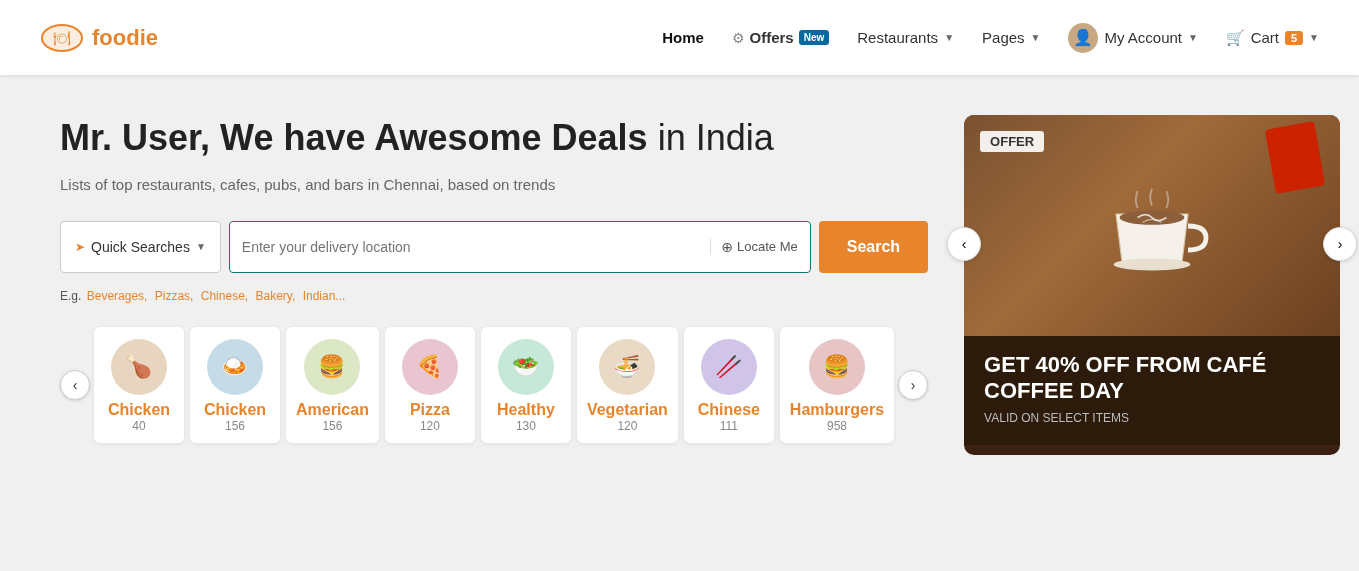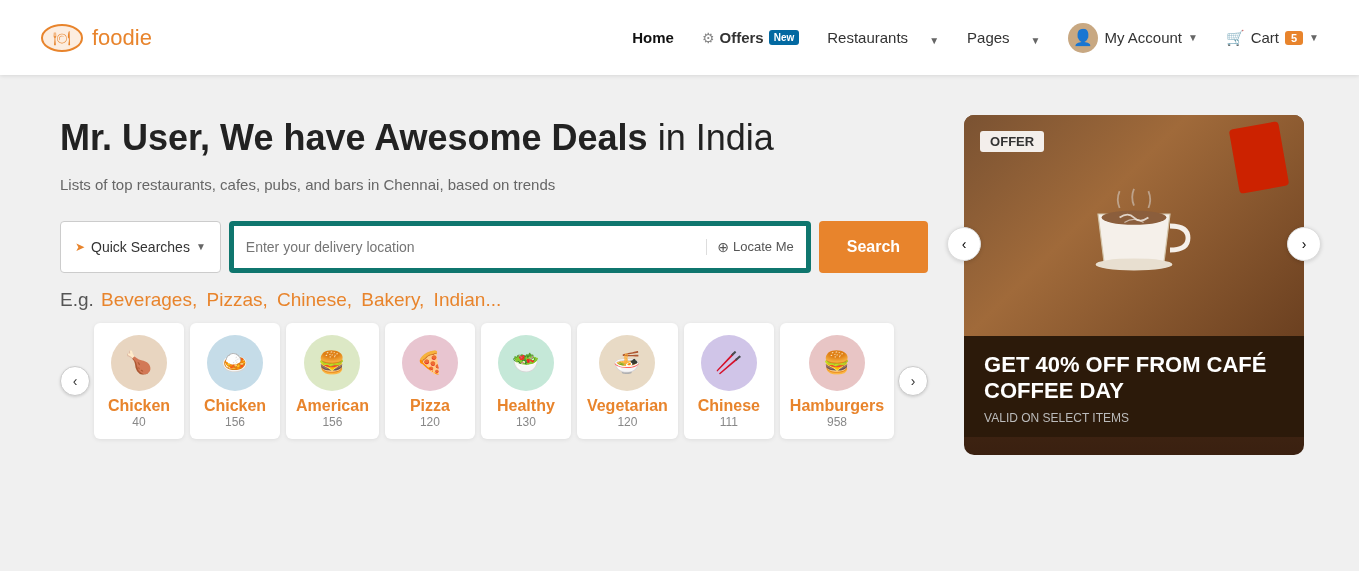--- a/index.html
+++ b/index.html
@@ -22,21 +22,21 @@
       gap: 8px;
       margin-right: auto;
     }
     .logo-icon {
       width: 44px;
       height: 30px;
     }
     .logo-text {
       font-size: 22px;
       color: #e8842c;
-      font-weight: 400;
+      font-weight: 700;
     }
     .nav-links {
       display: flex;
       align-items: center;
       gap: 28px;
       list-style: none;
     }
     .nav-links li a {
       text-decoration: none;
       color: #333;
@@ -55,22 +55,22 @@
     .new-badge {
       background: #0369a1;
       color: #fff;
       font-size: 10px;
       font-weight: 700;
       padding: 2px 5px;
       border-radius: 3px;
     }
     .nav-dropdown {
       display: flex;
-      align-items: flex-end;
-      gap: 21px;
+      align-items: center;
+      gap: 6px;
       cursor: pointer;
       color: #333;
       font-size: 15px;
       font-weight: 500;
     }
     .chevron { font-size: 10px; color: #666; }
     .nav-account {
       display: flex;
       align-items: center;
       gap: 6px;
@@ -148,21 +148,21 @@
       font-size: 14px;
       color: #333;
       white-space: nowrap;
     }
     .nav-arrow-icon { font-size: 12px; color: #e8842c; }
     .location-input-wrap {
       flex: 1;
       display: flex;
       align-items: center;
       background: #fff;
-      border: 5px solid #0f766e;
+      border: 1px solid #0f766e;
       height: 52px;
       border-radius: 4px;
       padding: 0 12px;
       gap: 8px;
     }
     .location-input {
       flex: 1;
       border: none;
       outline: none;
       font-size: 14px;
@@ -187,23 +187,23 @@
       height: 52px;
       padding: 0 28px;
       border-radius: 4px;
       font-size: 16px;
       font-weight: 700;
       cursor: pointer;
     }
 
     
     .eg-line {
-      font-size: 19px;
+      font-size: 12px;
       color: #555;
-      margin-bottom: 6px;
+      margin-bottom: 18px;
     }
     .eg-line a { color: #e8842c; text-decoration: none; margin: 0 2px; }
 
     
     .category-carousel-wrap {
       position: relative;
       display: flex;
       align-items: center;
       gap: 0;
     }
@@ -248,21 +248,21 @@
       text-align: center;
     }
     .category-count {
       font-size: 12px;
       color: #888;
       text-align: center;
     }
 
     
     .right-section {
-      width: 340px;
+      width: 376px;
       flex-shrink: 0;
       position: relative;
       margin-left: 8px;
     }
     .offer-banner {
       width: 100%;
       height: 340px;
       border-radius: 10px;
       overflow: hidden;
       position: relative;
@@ -307,21 +307,21 @@
       right: 20px;
       width: 50px;
       height: 65px;
       background: #cc2200;
       border-radius: 4px;
       transform: rotate(-10deg);
     }
     .offer-text-area {
       background: #2c1a0a;
       color: #fff;
-      padding: 16px 20px 12px 20px;
+      padding: 16px 20px 20px 20px;
     }
     .offer-main-text {
       font-size: 22px;
       font-weight: 900;
       line-height: 1.2;
       margin-bottom: 6px;
     }
     .offer-sub-text {
       font-size: 12px;
       color: #bbb;

